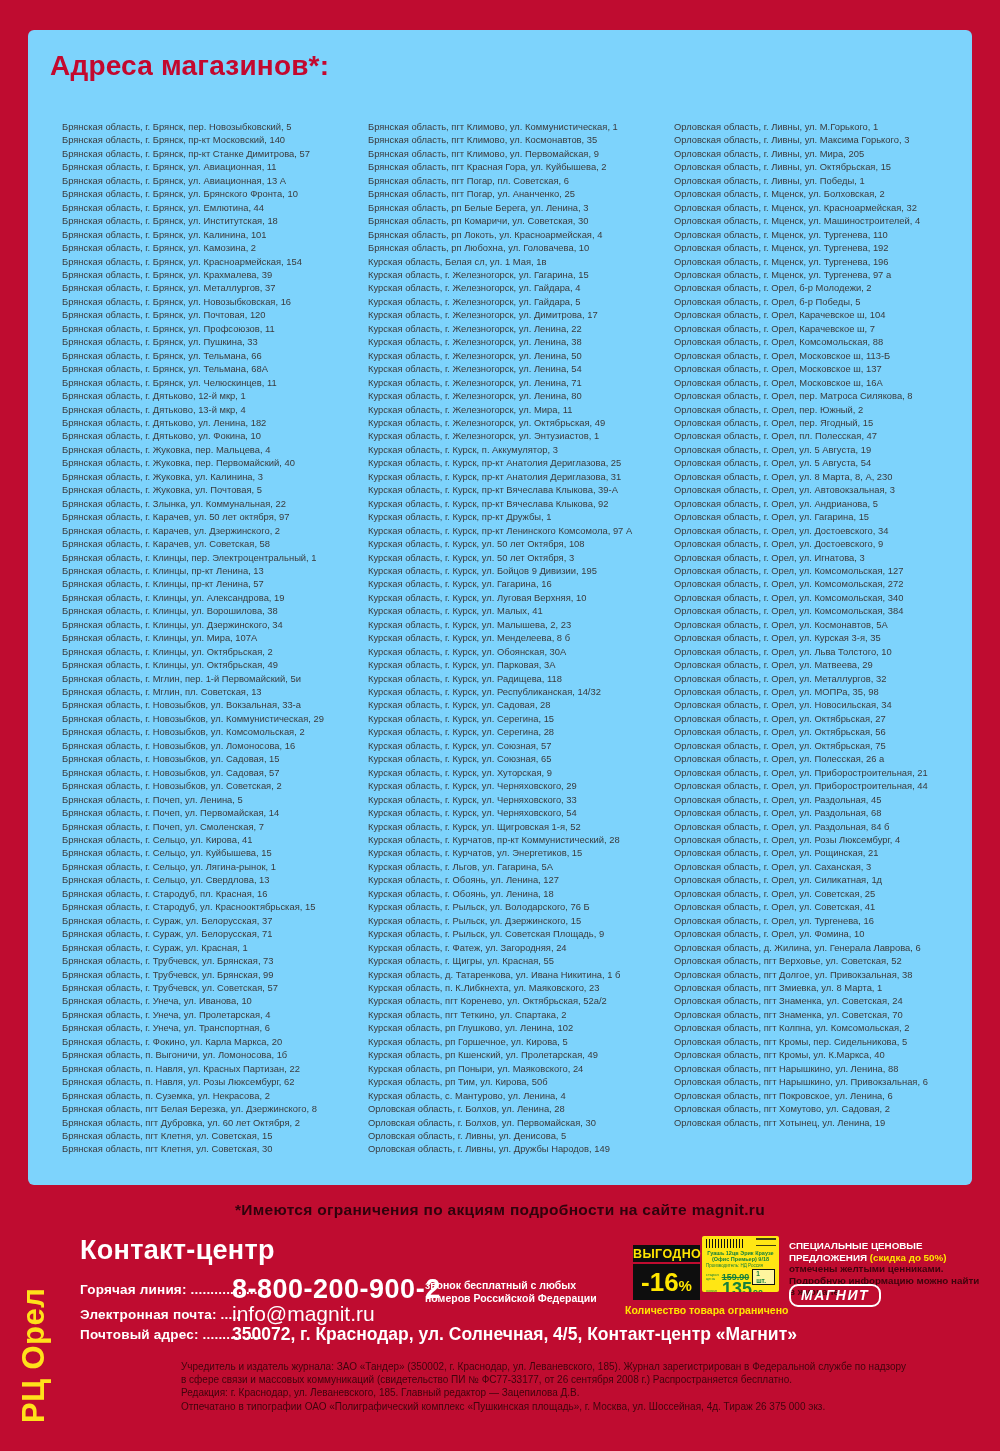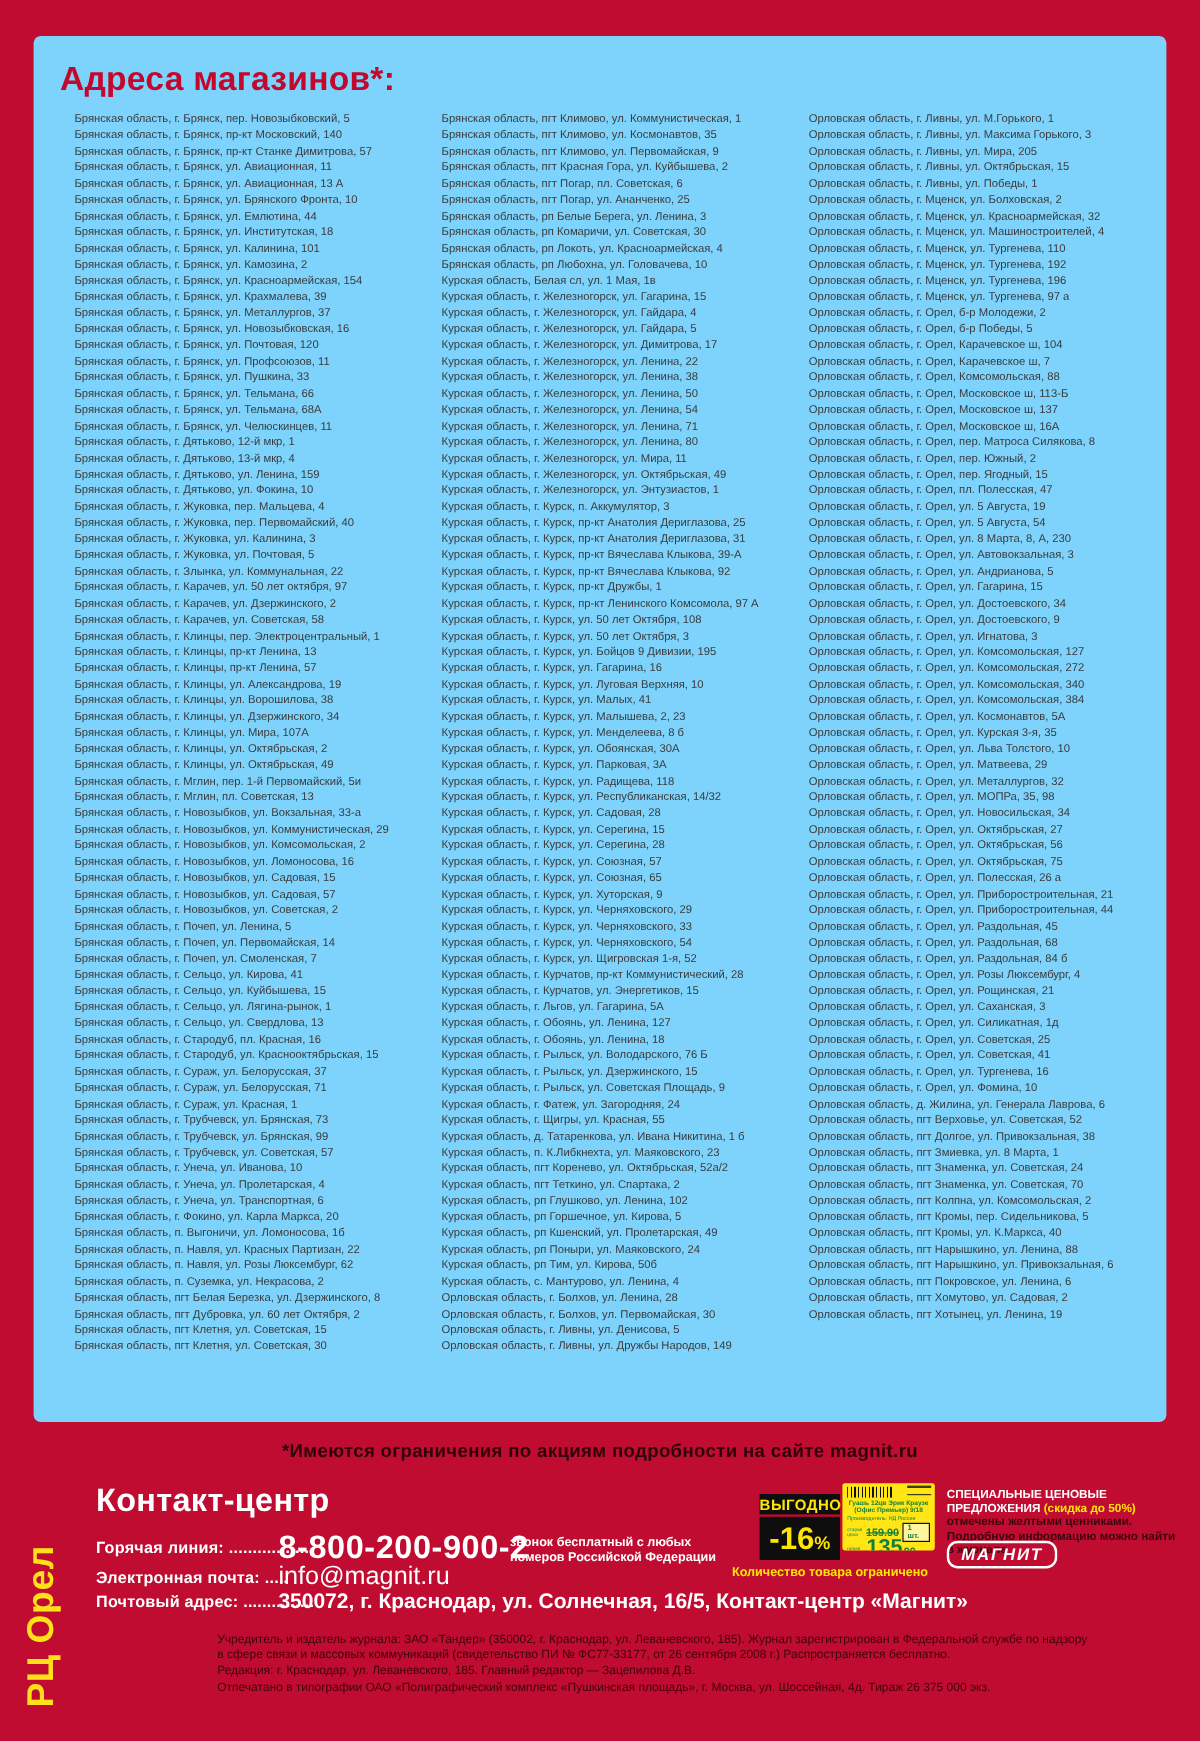--- a/index.html
+++ b/index.html
@@ -4,21 +4,21 @@
 <style>
   * { margin:0; padding:0; box-sizing:border-box; }
   html,body { width:1000px; }
   body { font-family:"Liberation Sans", sans-serif; background:#8a0a22; }
   .page { position:relative; width:1000px; height:1451px; background:#bf0c30; overflow:hidden; }
 
   
   .panel { position:absolute; left:28px; top:30px; width:944px; height:1155px; background:#7dd3fc; border-radius:6px; }
   .page-title { position:absolute; left:22px; top:20px; font-size:28px; font-weight:bold; color:#c3082e; letter-spacing:0.2px; }
   .cols { position:absolute; left:34px; top:62px; display:flex; }
-  .col { width:306px; }
+  .col { width:306px;margin-top:28px; }
   .col:last-child { width:292px; }
   .addr-line { font-size:9.4px; line-height:13.45px; color:#3b3b3d; white-space:nowrap; overflow:hidden; }
 
   
   .footer { position:absolute; left:0; top:1185px; width:1000px; height:266px; color:#fff; }
   .footer-note { position:absolute; top:16px; left:0; width:100%; text-align:center; font-size:15.5px; font-weight:700; color:#2f030c; letter-spacing:0.3px; }
 
   .cc-heading { position:absolute; left:80px; top:50px; font-size:27px; font-weight:bold; letter-spacing:0.3px; }
   .cc-row { position:absolute; left:80px; display:flex; align-items:center; white-space:nowrap; }
   .cc-row1 { top:89px; }
@@ -44,21 +44,21 @@
   .tag-product { position:absolute; left:0; top:14px; width:100%; padding:0 5px; font-size:5.5px; line-height:6px; font-weight:bold; text-align:center; }
   .tag-manuf { position:absolute; left:4px; top:27px; font-size:4.5px; }
   .tag-oldrow { position:absolute; left:4px; top:33px; width:69px; display:flex; align-items:center; }
   .tag-oldlabel { font-size:4px; line-height:4.5px; width:14px; }
   .tag-oldprice { font-size:9px; font-weight:bold; text-decoration:line-through; margin-left:2px; }
   .tag-qty { margin-left:3px; border:1px solid #111; font-size:6.5px; font-weight:bold; padding:0 3px; background:#fff59e; }
   .tag-newrow { position:absolute; left:4px; top:44px; width:69px; display:flex; align-items:flex-end; }
   .tag-newlabel { font-size:4px; line-height:4.5px; width:14px; margin-top:5px; }
   .tag-newprice { font-size:18px; font-weight:bold; line-height:18px; margin-left:2px; }
   .tag-newcents { font-size:9px; font-weight:bold; text-decoration:underline; margin-left:1px; }
-  .promo-limited { position:absolute; left:610px; top:119px; font-size:10.5px; font-weight:600; color:#ffe600; }
+  .promo-limited { position:absolute; left:625px; top:119px; font-size:10.5px; font-weight:600; color:#ffe600; }
 
   .special { position:absolute; left:789px; top:55px; width:198px; font-size:9.8px; line-height:11.5px; font-weight:bold; }
   .special .sp-white { color:#ffffff; }
   .special .sp-yellow { color:#ffe600; }
   .special .sp-dark { color:#3f040c; }
   .magnit-logo { position:absolute; left:789px; top:99px; border:2.5px solid #fff; border-radius:9px; padding:1px 10px 2px; font-size:14px; font-weight:bold; font-style:italic; letter-spacing:1.5px; color:#fff; }
 
   .rc-label { position:absolute; left:16px; top:238px; transform:rotate(-90deg); transform-origin:0 0; font-size:31px; font-weight:bold; color:#ffe11a; white-space:nowrap; letter-spacing:0.5px; }
 
   .tander { position:absolute; left:84px; top:168px; width:100px; height:72px; }
@@ -94,21 +94,21 @@
           <div class="addr-line">Брянская область, г. Брянск, ул. Металлургов, 37</div>
           <div class="addr-line">Брянская область, г. Брянск, ул. Новозыбковская, 16</div>
           <div class="addr-line">Брянская область, г. Брянск, ул. Почтовая, 120</div>
           <div class="addr-line">Брянская область, г. Брянск, ул. Профсоюзов, 11</div>
           <div class="addr-line">Брянская область, г. Брянск, ул. Пушкина, 33</div>
           <div class="addr-line">Брянская область, г. Брянск, ул. Тельмана, 66</div>
           <div class="addr-line">Брянская область, г. Брянск, ул. Тельмана, 68А</div>
           <div class="addr-line">Брянская область, г. Брянск, ул. Челюскинцев, 11</div>
           <div class="addr-line">Брянская область, г. Дятьково, 12-й мкр, 1</div>
           <div class="addr-line">Брянская область, г. Дятьково, 13-й мкр, 4</div>
-          <div class="addr-line">Брянская область, г. Дятьково, ул. Ленина, 159</div>
+          <div class="addr-line">Брянская область, г. Дятьково, ул. Ленина, 182</div>
           <div class="addr-line">Брянская область, г. Дятьково, ул. Фокина, 10</div>
           <div class="addr-line">Брянская область, г. Жуковка, пер. Мальцева, 4</div>
           <div class="addr-line">Брянская область, г. Жуковка, пер. Первомайский, 40</div>
           <div class="addr-line">Брянская область, г. Жуковка, ул. Калинина, 3</div>
           <div class="addr-line">Брянская область, г. Жуковка, ул. Почтовая, 5</div>
           <div class="addr-line">Брянская область, г. Злынка, ул. Коммунальная, 22</div>
           <div class="addr-line">Брянская область, г. Карачев, ул. 50 лет октября, 97</div>
           <div class="addr-line">Брянская область, г. Карачев, ул. Дзержинского, 2</div>
           <div class="addr-line">Брянская область, г. Карачев, ул. Советская, 58</div>
           <div class="addr-line">Брянская область, г. Клинцы, пер. Электроцентральный, 1</div>
@@ -327,21 +327,21 @@
     </div>
     <div class="cc-callnote">звонок бесплатный с любых номеров Российской Федерации</div>
 
     <div class="cc-row cc-row2">
       <span class="cc-label">Электронная почта: .....</span>
       <span class="cc-email">info@magnit.ru</span>
     </div>
 
     <div class="cc-row cc-row3">
       <span class="cc-label">Почтовый адрес: ...............</span>
-      <span class="cc-postal">350072, г. Краснодар, ул. Солнечная, 16/5, Контакт-центр «Магнит»</span>
+      <span class="cc-postal">350072, г. Краснодар, ул. Солнечная, 4/5, Контакт-центр «Магнит»</span>
     </div>
 
     <div class="promo-black">
       <div class="promo-badge">ВЫГОДНО</div>
       <div class="promo-discount"><span class="num">-16</span><span class="pct">%</span></div>
     </div>
 
     <div class="price-tag">
       <div class="tag-barcode"></div>
       <div class="tag-corner"></div>

